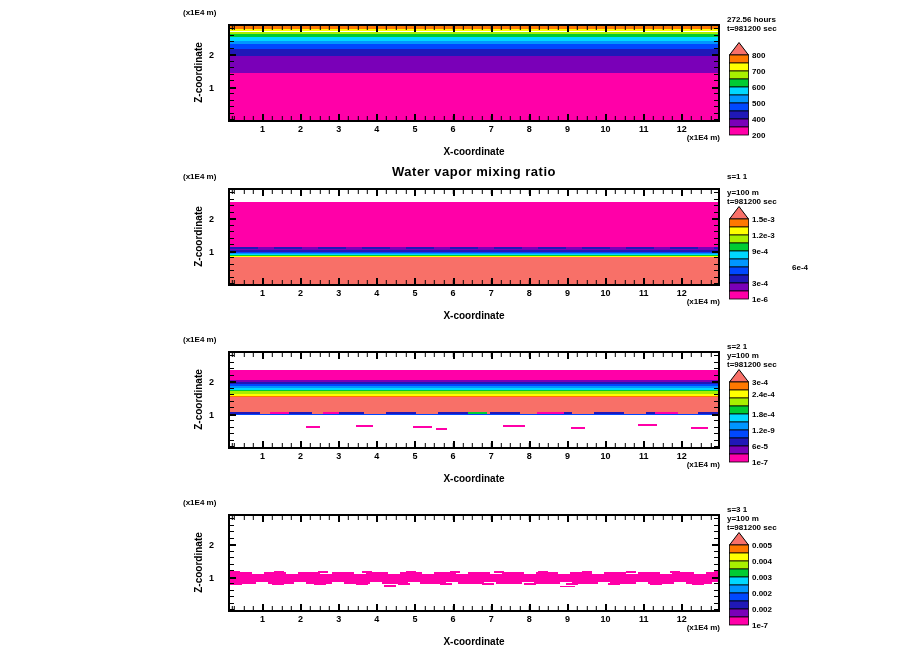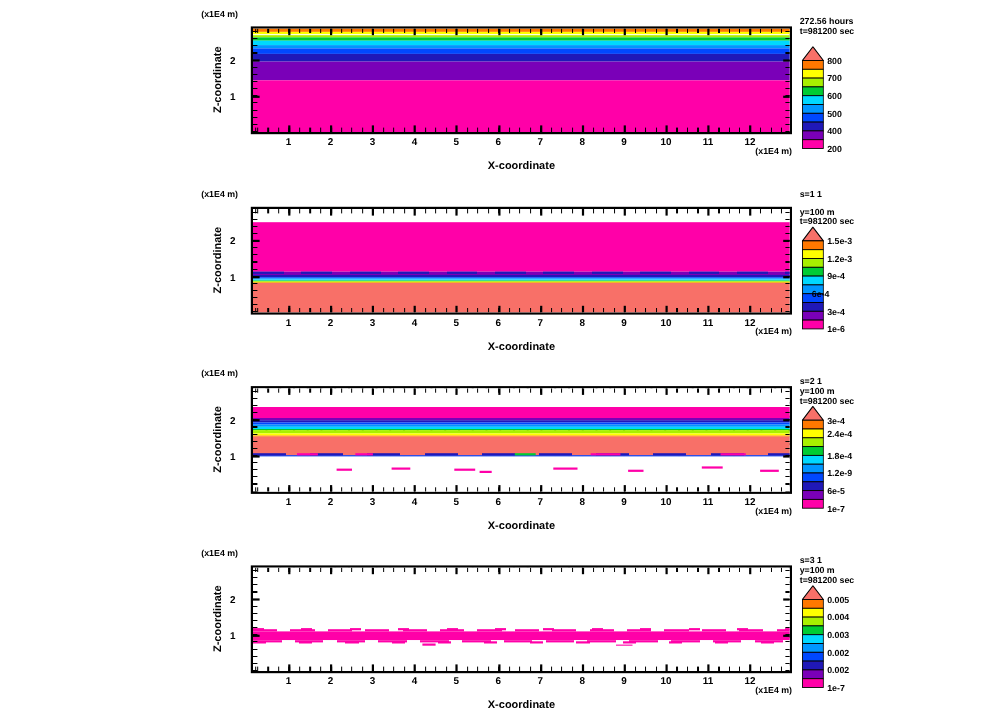--- a/index.html
+++ b/index.html
@@ -104,20 +104,21 @@
           <rect x="0.5" y="85" width="19" height="8" fill="#FF00A8" stroke="#000" stroke-width="0.8"></rect>
         </svg></div>
       <div class="t cl" style="left: 752px; top: 50.5px;">800</div>
       <div class="t cl" style="left: 752px; top: 66.5px;">700</div>
       <div class="t cl" style="left: 752px; top: 82.5px;">600</div>
       <div class="t cl" style="left: 752px; top: 98.5px;">500</div>
       <div class="t cl" style="left: 752px; top: 114.5px;">400</div>
       <div class="t cl" style="left: 752px; top: 130.5px;">200</div>
     </div>
     <div class="panel" style="top: 164px;">
+      <div class="t title" style="left: 228px; top: 0px; width: 492px;">Water vapor mixing ratio</div>
       <div class="t unit" style="left: 183px; top: 8px;">(x1E4 m)</div>
       <div class="t ylab" style="left: 150px; top: 67px; width: 96px;">Z-coordinate</div>
       <div class="plot" style="left: 228px; top: 24px; width: 488px; height: 94px;">
         <div class="stripe" style="top: 0px; height: 12.3172px; background: rgb(255, 255, 255);"></div>
         <div class="stripe" style="top: 12.3172px; height: 45.0552px; background: rgb(255, 0, 168);"></div>
         <div class="stripe" style="top: 57.3724px; height: 2.26897px; background: rgb(122, 0, 184);"></div>
         <div class="stripe" style="top: 59.6414px; height: 2.5931px; background: rgb(32, 24, 184);"></div>
         <div class="stripe" style="top: 62.2345px; height: 1.13448px; background: rgb(0, 72, 255);"></div>
         <div class="stripe" style="top: 63.369px; height: 1px; background: rgb(0, 150, 255);"></div>
         <div class="stripe" style="top: 64.3414px; height: 1px; background: rgb(0, 216, 255);"></div>
@@ -189,21 +190,21 @@
           <rect x="0.5" y="45" width="19" height="8" fill="#00D8FF" stroke="#000" stroke-width="0.8"></rect>
           <rect x="0.5" y="53" width="19" height="8" fill="#0096FF" stroke="#000" stroke-width="0.8"></rect>
           <rect x="0.5" y="61" width="19" height="8" fill="#0048FF" stroke="#000" stroke-width="0.8"></rect>
           <rect x="0.5" y="69" width="19" height="8" fill="#2018B8" stroke="#000" stroke-width="0.8"></rect>
           <rect x="0.5" y="77" width="19" height="8" fill="#7A00B8" stroke="#000" stroke-width="0.8"></rect>
           <rect x="0.5" y="85" width="19" height="8" fill="#FF00A8" stroke="#000" stroke-width="0.8"></rect>
         </svg></div>
       <div class="t cl" style="left: 752px; top: 50.5px;">1.5e-3</div>
       <div class="t cl" style="left: 752px; top: 66.5px;">1.2e-3</div>
       <div class="t cl" style="left: 752px; top: 82.5px;">9e-4</div>
-      <div class="t cl" style="left: 738px; top: 98.5px; text-align: center;">6e-4</div>
+      <div class="t cl" style="left: 792px; top: 98.5px; text-align: center;">6e-4</div>
       <div class="t cl" style="left: 752px; top: 114.5px;">3e-4</div>
       <div class="t cl" style="left: 752px; top: 130.5px;">1e-6</div>
     </div>
     <div class="panel" style="top: 327px;">
       <div class="t unit" style="left: 183px; top: 8px;">(x1E4 m)</div>
       <div class="t ylab" style="left: 150px; top: 67px; width: 96px;">Z-coordinate</div>
       <div class="plot" style="left: 228px; top: 24px; width: 488px; height: 94px; background-image: radial-gradient(circle, rgb(85, 85, 85) 0.7px, transparent 0.9px); background-size: 12.5px 12.5px; background-position: 6px 7px;">
         <div class="stripe" style="top: 0px; height: 16.8552px; background: rgb(255, 255, 255);"></div>
         <div class="stripe" style="top: 16.8552px; height: 9.72414px; background: rgb(255, 0, 168);"></div>
         <div class="stripe" style="top: 26.5793px; height: 2.5931px; background: rgb(122, 0, 184);"></div>

